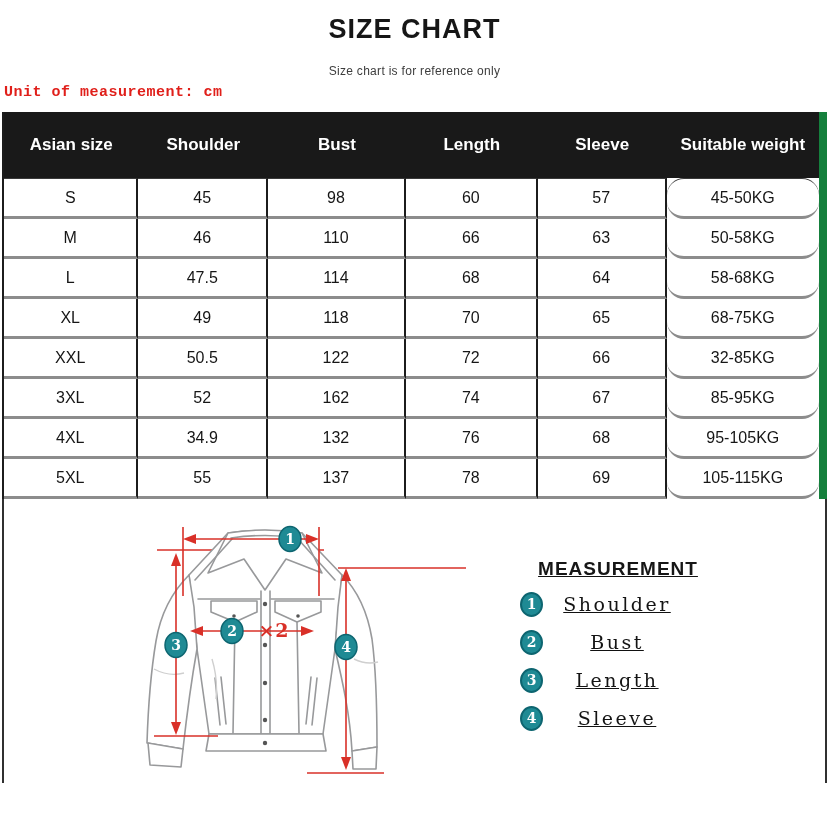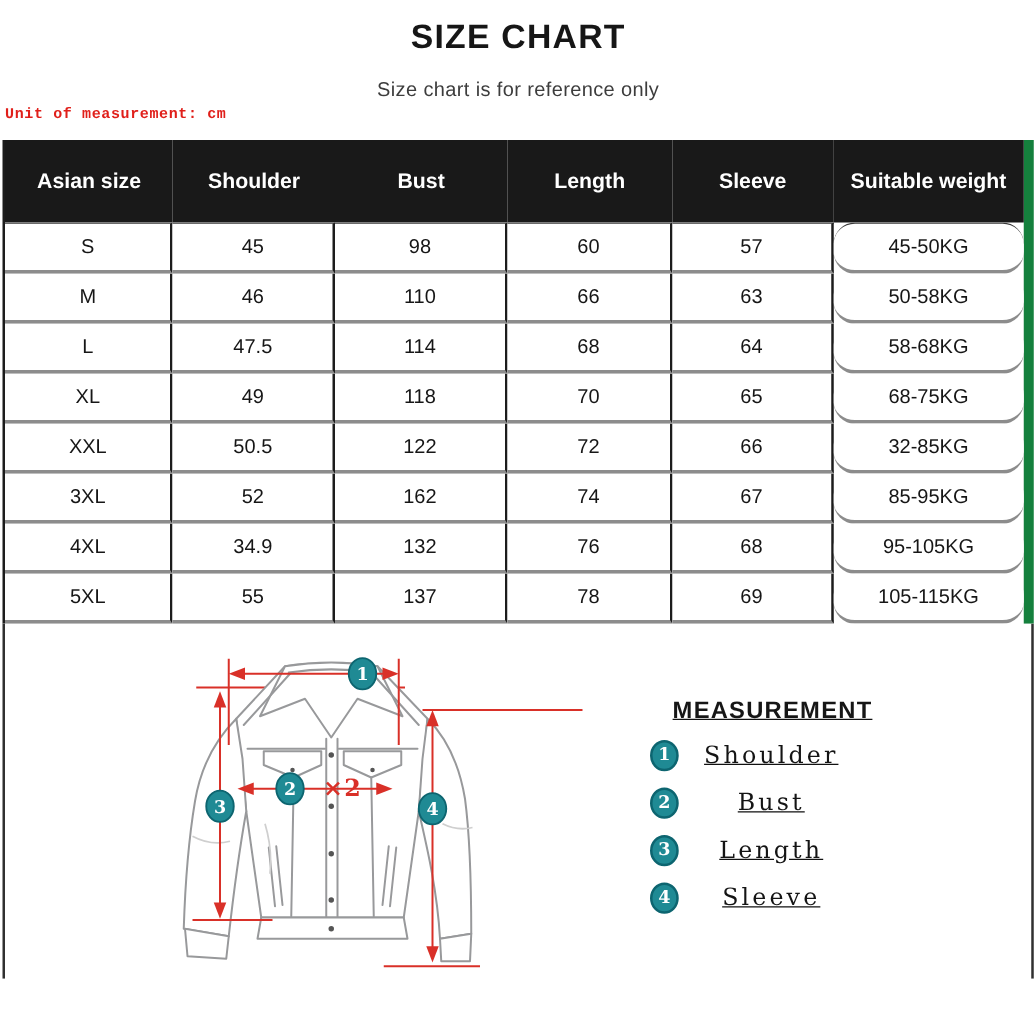--- a/index.html
+++ b/index.html
@@ -2,23 +2,23 @@
 <html><head>
 <meta charset="utf-8">
 <style>
   html,body{margin:0;padding:0;background:#fff;}
   .canvas{position:relative;width:829px;height:783px;background:#ffffff;overflow:hidden;
           font-family:"Liberation Sans",sans-serif;color:#111;}
   
   .title{position:absolute;top:14px;left:0;right:0;text-align:center;
          font-size:27px;font-weight:700;letter-spacing:1px;color:#161616;}
   .subtitle{position:absolute;top:64px;left:0;right:0;text-align:center;
-            font-size:16px;color:#3d3d3d;letter-spacing:.3px;}
+            font-size:12px;color:#3d3d3d;letter-spacing:.3px;}
   .unit-note{position:absolute;top:84px;left:4px;font-family:"Liberation Mono",monospace;
-             font-weight:700;font-size:12px;color:#e01f1a;letter-spacing:.5px;text-align:center;}
+             font-weight:700;font-size:15px;color:#e01f1a;letter-spacing:.5px;text-align:center;}
   
   .size-table{position:absolute;top:112px;left:2px;width:825px;border-collapse:separate;
               border-spacing:0;table-layout:fixed;border-left:2px solid #1c1c1c;border-right:8px solid #15803d;}
   .size-table thead th{background:#191919;color:#ffffff;font-size:17px;font-weight:700;
                        height:66px;text-align:center;padding:0;}
   .size-table tbody td{background:#ffffff;text-align:center;vertical-align:middle;
                        font-size:16px;color:#161616;height:37px;padding:0;
                        border-bottom:3px solid #8c8c8c;border-right:2px solid #1c1c1c;}
   .size-table tbody td:last-child{border-right:none;border-radius:17px;}
   .size-table tbody tr:first-child td{border-top:1px solid #3a3a3a;}

